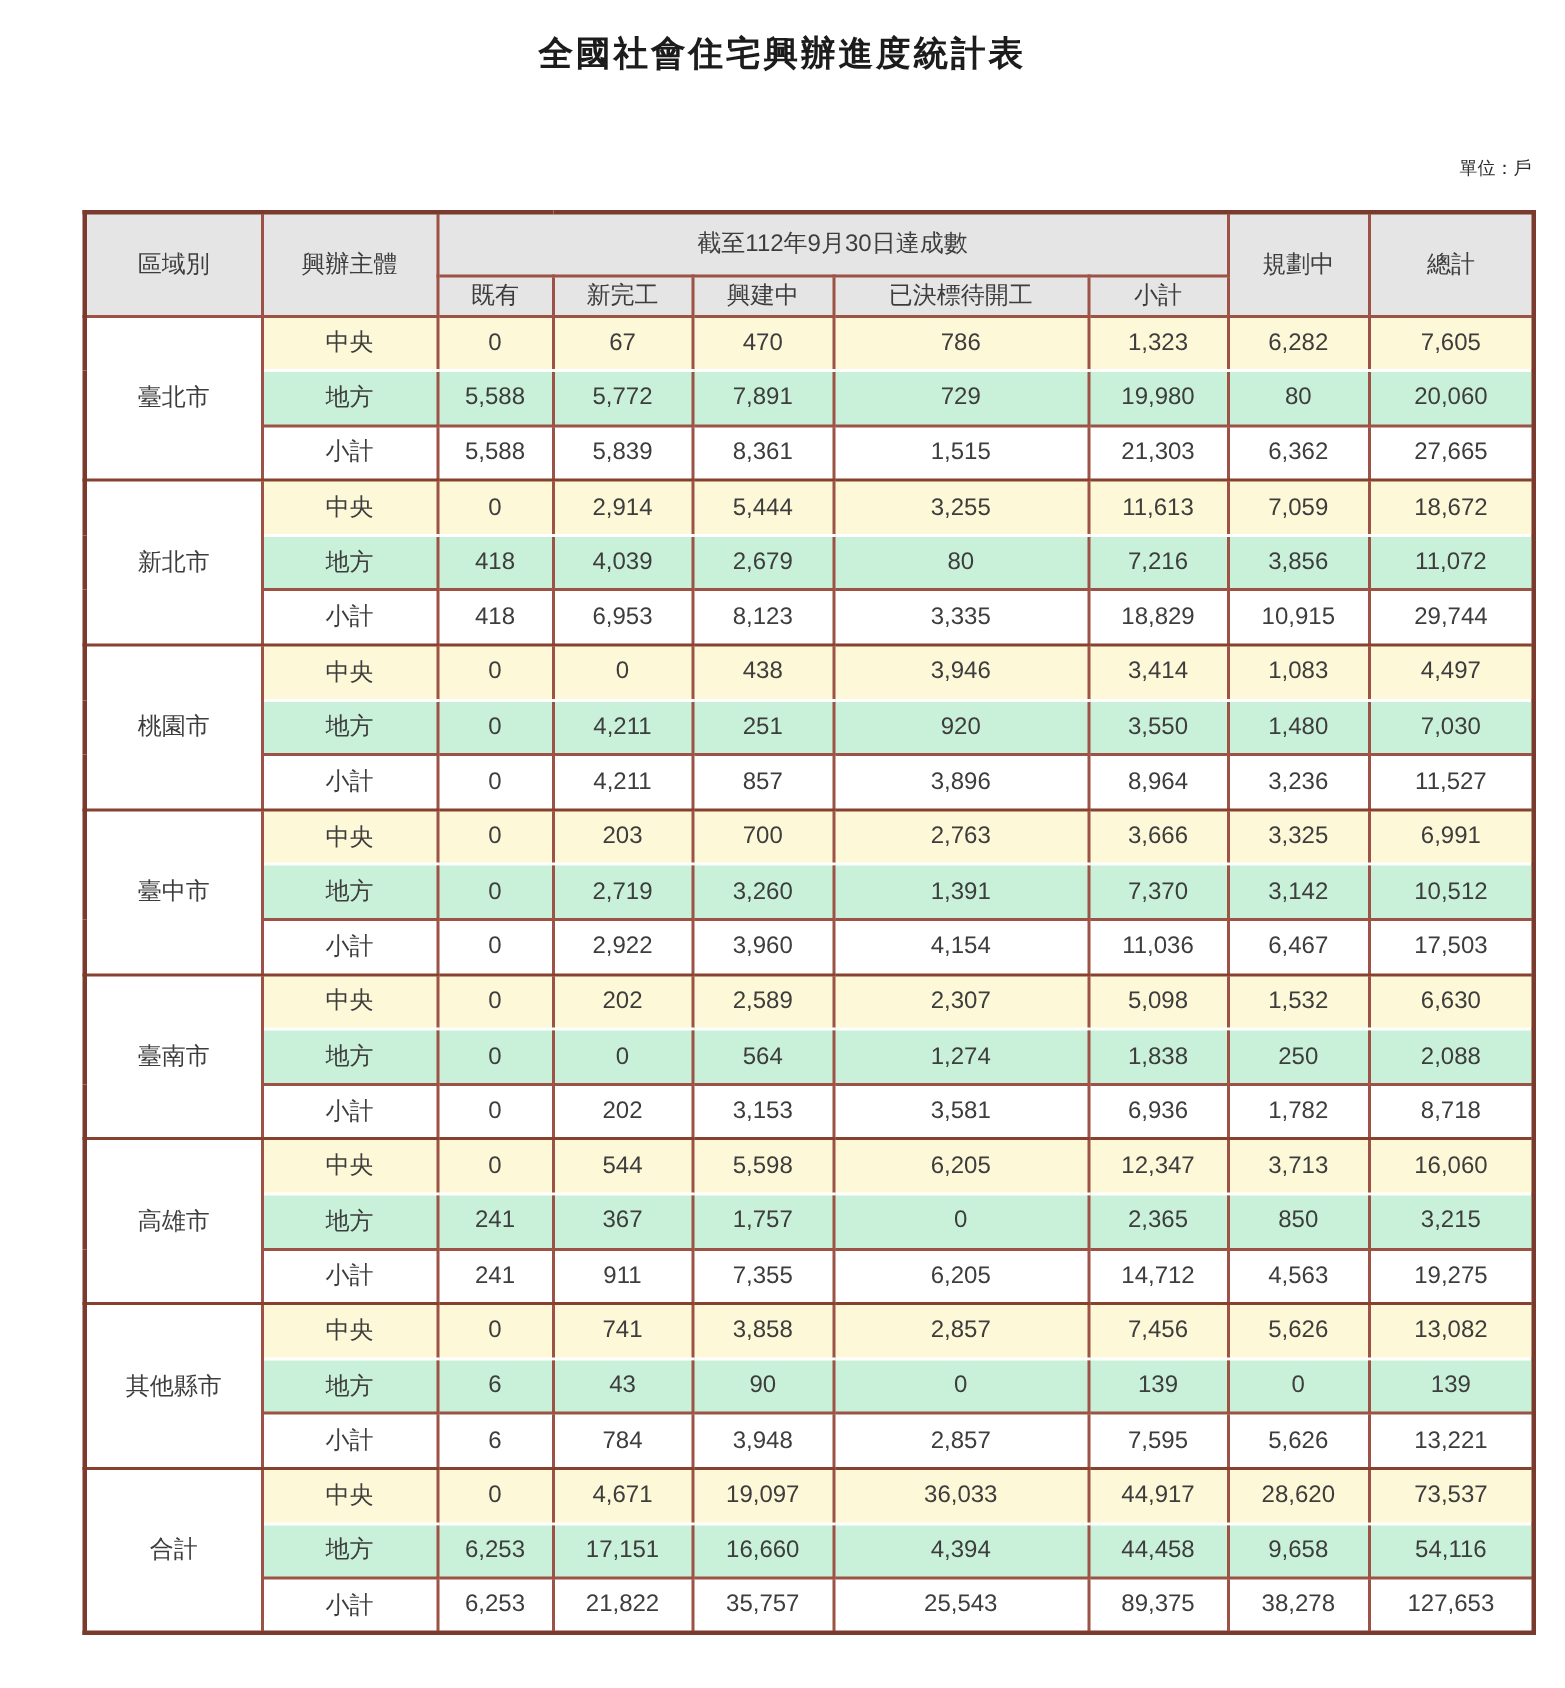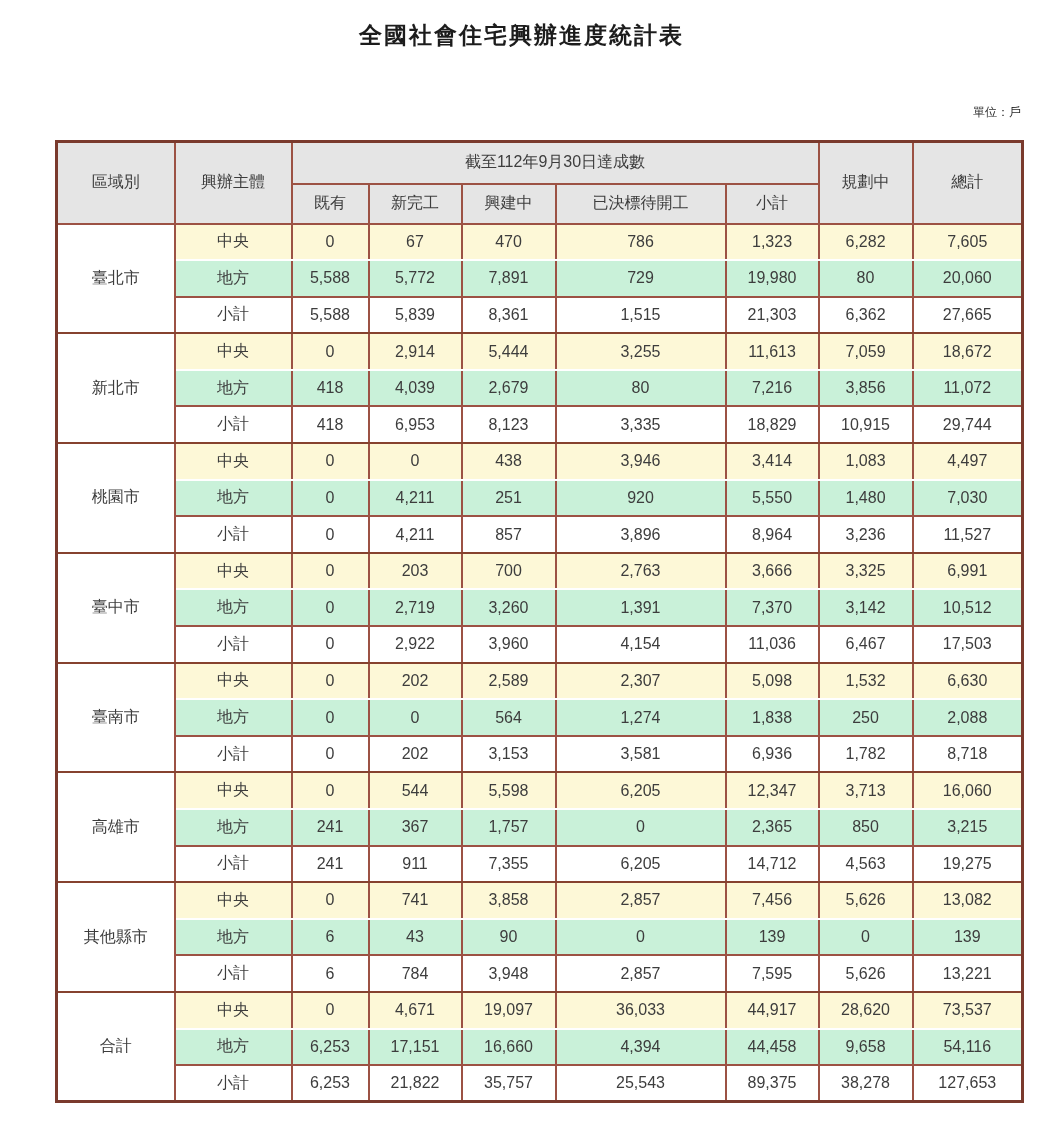--- a/index.html
+++ b/index.html
@@ -26,21 +26,21 @@
   }
   col.c0{width:118px} col.c1{width:117px} col.c2{width:77px}
   col.c3{width:93px}  col.c4{width:94px}  col.c5{width:170px}
   col.c6{width:93px}  col.c7{width:94px}  col.c8{width:110px}
   th {
     background:#e5e5e5; border:2px solid #9c5244;
     font-weight:400; text-align:center; vertical-align:middle;
     color:#3d3d3d;
   }
   thead tr.h1 th { height:42px; }
-  thead tr.h2 th { height:40px; }
+  thead tr.h2 th { height:27px; }
   td {
     text-align:center; vertical-align:middle;
     border-left:2px solid #9c5244; border-right:2px solid #9c5244;
     height:36.6px; padding:0;
   }
   tbody tr { height:36.6px; }
   tr.row-central  td { background:#fdf8d7; border-bottom:2px solid #ffffff; }
   tr.row-local    td { background:#c9f1d9; border-bottom:2px solid #9c5244; }
   tr.row-subtotal td { background:#ffffff; border-bottom:2px solid #86422f; }
   td.region-cell {
@@ -159,21 +159,21 @@
           <td>3,414</td>
           <td>1,083</td>
           <td>4,497</td>
         </tr>
         <tr class="row-local">
           <td>地方</td>
           <td>0</td>
           <td>4,211</td>
           <td>251</td>
           <td>920</td>
-          <td>5,550</td>
+          <td>3,550</td>
           <td>1,480</td>
           <td>7,030</td>
         </tr>
         <tr class="row-subtotal">
           <td>小計</td>
           <td>0</td>
           <td>4,211</td>
           <td>857</td>
           <td>3,896</td>
           <td>8,964</td>

